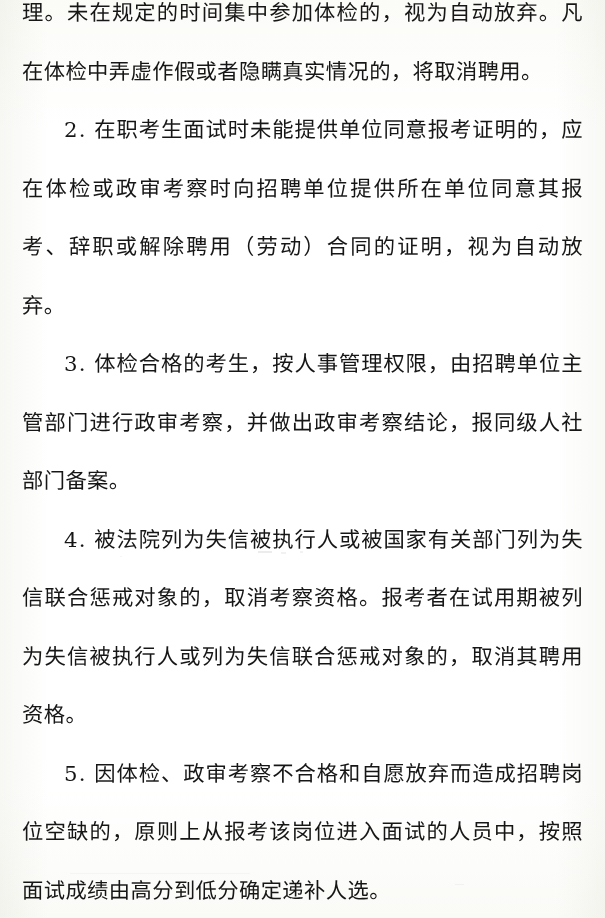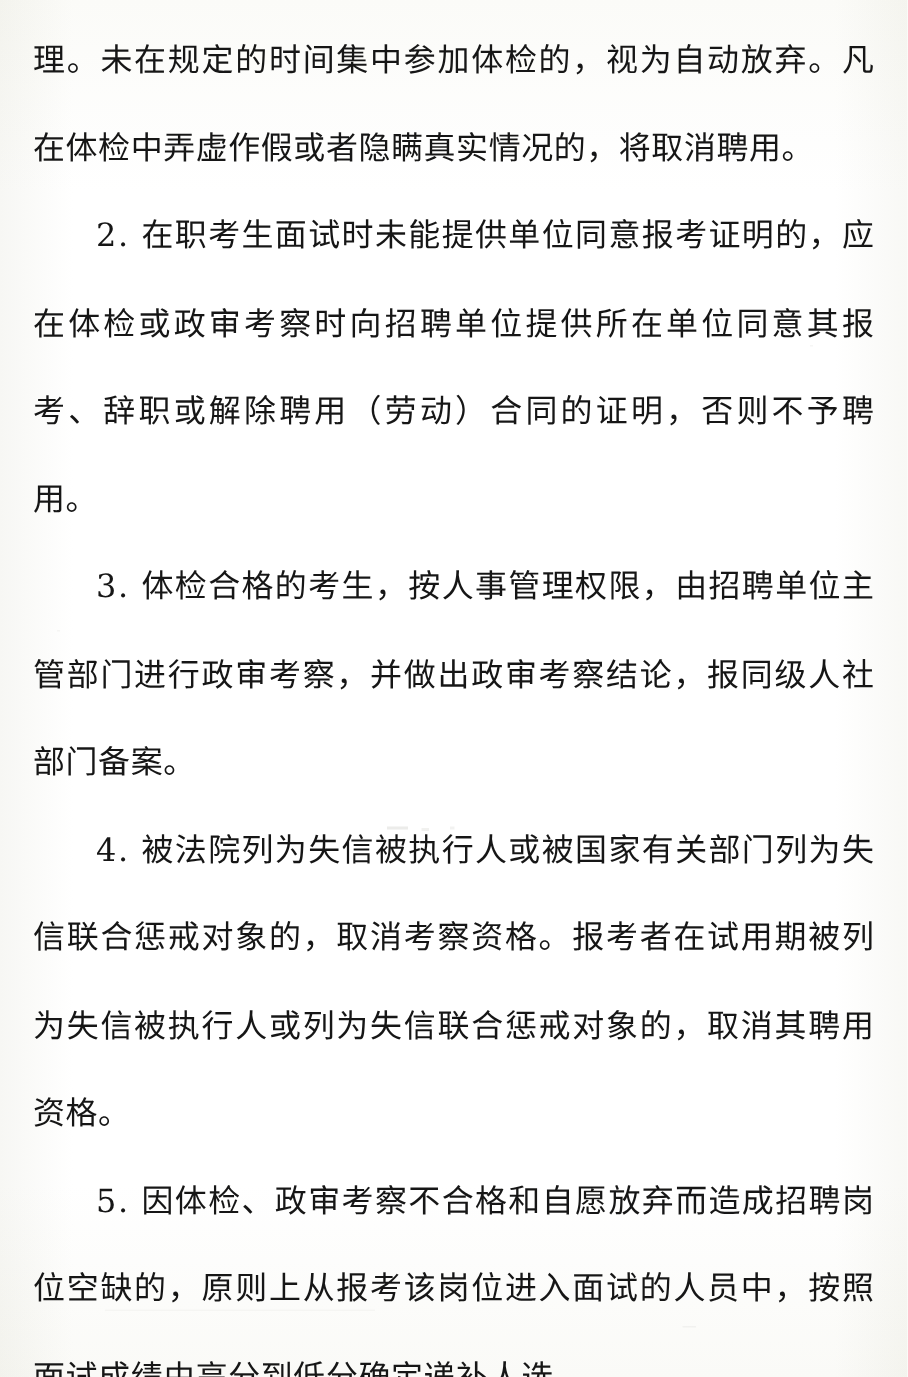--- a/index.html
+++ b/index.html
@@ -29,21 +29,20 @@
     position: absolute;
     inset: 0;
     pointer-events: none;
     opacity: .5;
   }
 
   .page {
     position: absolute;
     inset: 0;
     padding: 16px;
-    margin-top: 28px;
   }
 
   
   .doc {
     position: absolute;
     left: 22px;
     right: 22px;
     top: -16px;
     color: #141414;
   }
@@ -94,21 +93,21 @@
     <rect x="540" y="230" width="2" height="1" opacity=".25"></rect>
     <rect x="38" y="420" width="2" height="1" opacity=".22"></rect>
   </g>
 </svg>
 
 <div class="page">
   <div class="doc">
 
     <p class="para cont">理。未在规定的时间集中参加体检的，视为自动放弃。凡在体检中弄虚作假或者隐瞒真实情况的，将取消聘用。</p>
 
-    <p class="para item"><span class="num">2.</span><span>在职考生面试时未能提供单位同意报考证明的，应在体检或政审考察时向招聘单位提供所在单位同意其报考、辞职或解除聘用（劳动）合同的证明，否则不予聘用。</span></p>
+    <p class="para item"><span class="num">2.</span><span>在职考生面试时未能提供单位同意报考证明的，应在体检或政审考察时向招聘单位提供所在单位同意其报考、辞职或解除聘用（劳动）合同的证明，视为自动放弃。</span></p>
 
     <p class="para item"><span class="num">3.</span><span>体检合格的考生，按人事管理权限，由招聘单位主管部门进行政审考察，并做出政审考察结论，报同级人社部门备案。</span></p>
 
     <p class="para item"><span class="num">4.</span><span>被法院列为失信被执行人或被国家有关部门列为失信联合惩戒对象的，取消考察资格。报考者在试用期被列为失信被执行人或列为失信联合惩戒对象的，取消其聘用资格。</span></p>
 
     <p class="para item"><span class="num">5.</span><span>因体检、政审考察不合格和自愿放弃而造成招聘岗位空缺的，原则上从报考该岗位进入面试的人员中，按照面试成绩由高分到低分确定递补人选。</span></p>
 
   </div>
 </div>
 

